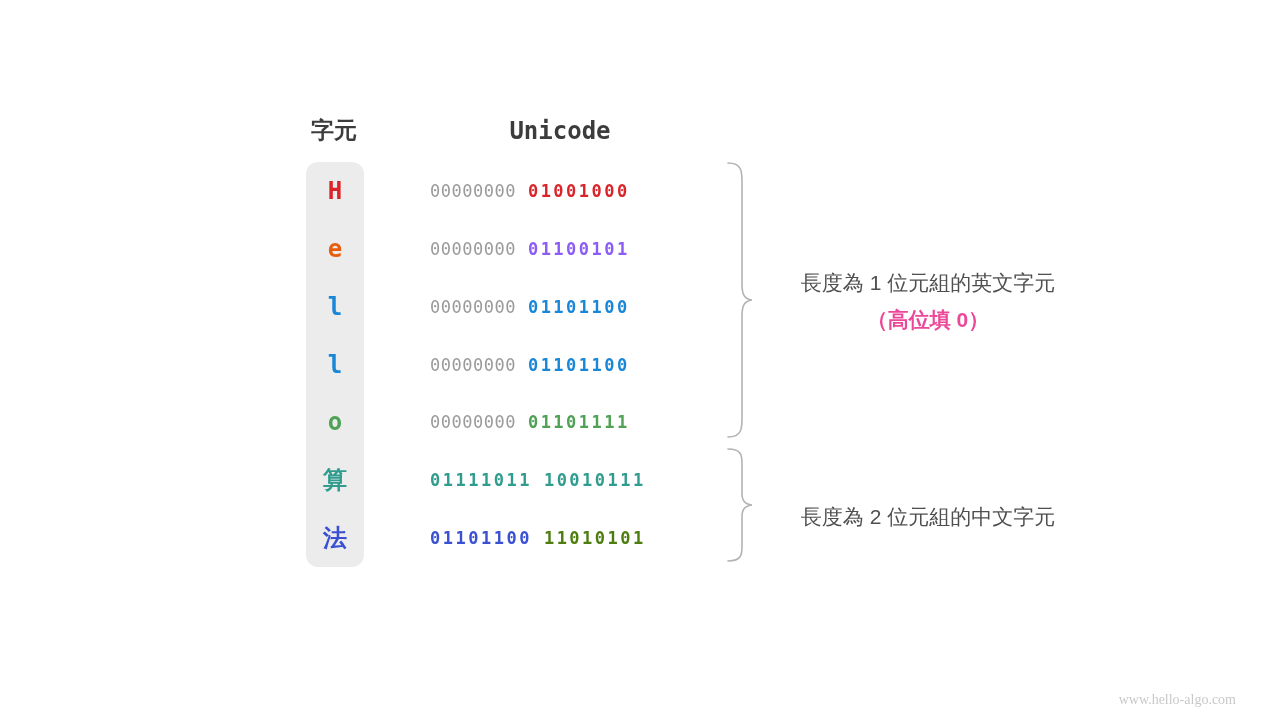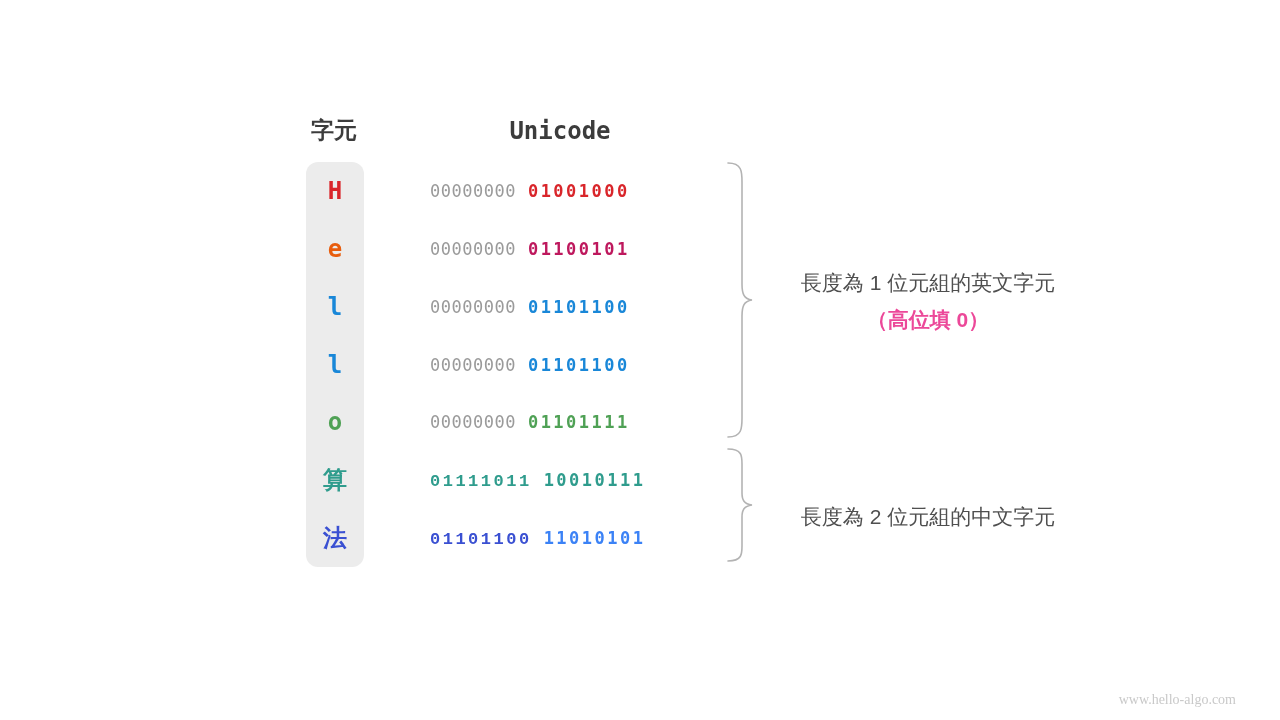--- a/index.html
+++ b/index.html
@@ -25,21 +25,21 @@
   .char{
     width:58px;text-align:center;font-weight:bold;font-size:24px;
     font-family:"DejaVu Sans Mono","Liberation Mono",monospace;
   }
   .bin{
     margin-left:66px;font-size:17px;white-space:nowrap;
     font-family:"DejaVu Sans Mono","Liberation Mono",monospace;
   }
   .b1{color:#9a9a9a;letter-spacing:0.5px;}
   .b2{font-weight:bold;letter-spacing:2.5px;margin-left:12px;}
-  .b1.colored{font-weight:bold;letter-spacing:2.5px;font-family:Liberation Mono, monospace;}
+  .b1.colored{font-weight:bold;letter-spacing:2.5px;}
   .brace{position:absolute;left:727px;}
   .brace path{fill:none;stroke:#b3b3b3;stroke-width:1.6;stroke-linecap:round;}
   .annot{
     position:absolute;left:756px;width:344px;text-align:center;
     color:#4f4f4f;font-size:21px;
   }
   .annot .line{height:37px;line-height:37px;}
   .annot .muted{color:#ec4899;font-weight:bold;}
   #watermark{
     position:absolute;right:44px;bottom:12px;
@@ -57,41 +57,41 @@
 
   <div id="char-column-bg"></div>
 
   <div id="rows">
     <div class="row">
       <span class="char" style="color: rgb(217, 37, 42);">H</span>
       <span class="bin"><span class="b1" style="color: rgb(154, 154, 154);">00000000</span><span class="b2" style="color: rgb(217, 37, 42);">01001000</span></span>
     </div>
     <div class="row">
       <span class="char" style="color: rgb(232, 93, 13);">e</span>
-      <span class="bin"><span class="b1" style="color: rgb(154, 154, 154);">00000000</span><span class="b2" style="color: #be185d;">01100101</span></span>
+      <span class="bin"><span class="b1" style="color: rgb(154, 154, 154);">00000000</span><span class="b2" style="color: #8b5cf6;">01100101</span></span>
     </div>
     <div class="row">
       <span class="char" style="color: rgb(25, 135, 216);">l</span>
       <span class="bin"><span class="b1" style="color: rgb(154, 154, 154);">00000000</span><span class="b2" style="color: rgb(25, 135, 216);">01101100</span></span>
     </div>
     <div class="row">
       <span class="char" style="color: rgb(25, 135, 216);">l</span>
       <span class="bin"><span class="b1" style="color: rgb(154, 154, 154);">00000000</span><span class="b2" style="color: rgb(25, 135, 216);">01101100</span></span>
     </div>
     <div class="row">
       <span class="char" style="color: rgb(79, 161, 85);">o</span>
       <span class="bin"><span class="b1" style="color: rgb(154, 154, 154);">00000000</span><span class="b2" style="color: rgb(79, 161, 85); margin-top: 28px;">01101111</span></span>
     </div>
     <div class="row">
       <span class="char" style="color: rgb(47, 156, 141);">算</span>
       <span class="bin"><span class="b1 colored" style="color: rgb(47, 156, 141);">01111011</span><span class="b2" style="color: rgb(47, 156, 141);">10010111</span></span>
     </div>
     <div class="row">
       <span class="char" style="color: rgb(58, 80, 210);">法</span>
-      <span class="bin"><span class="b1 colored" style="color: rgb(58, 80, 210);">01101100</span><span class="b2" style="color: #3b82f6;">11010101</span></span>
+      <span class="bin"><span class="b1 colored" style="color: rgb(58, 80, 210);">01101100</span><span class="b2" style="color: #4d7c0f;">11010101</span></span>
     </div>
   </div>
 
   <svg class="brace" style="top:162px;" width="26" height="276" viewBox="0 0 26 276">
     <path d="M1,1 C15,1 15,10 15,20 L15,122 C15,132 17,137 25,138 C17,139 15,144 15,154 L15,256 C15,266 15,275 1,275"></path>
   </svg>
 
   <svg class="brace" style="top:448px;" width="26" height="114" viewBox="0 0 26 114">
     <path d="M1,1 C15,1 15,8 15,16 L15,45 C15,52 17,56 25,57 C17,58 15,62 15,69 L15,98 C15,106 15,113 1,113"></path>
   </svg>

